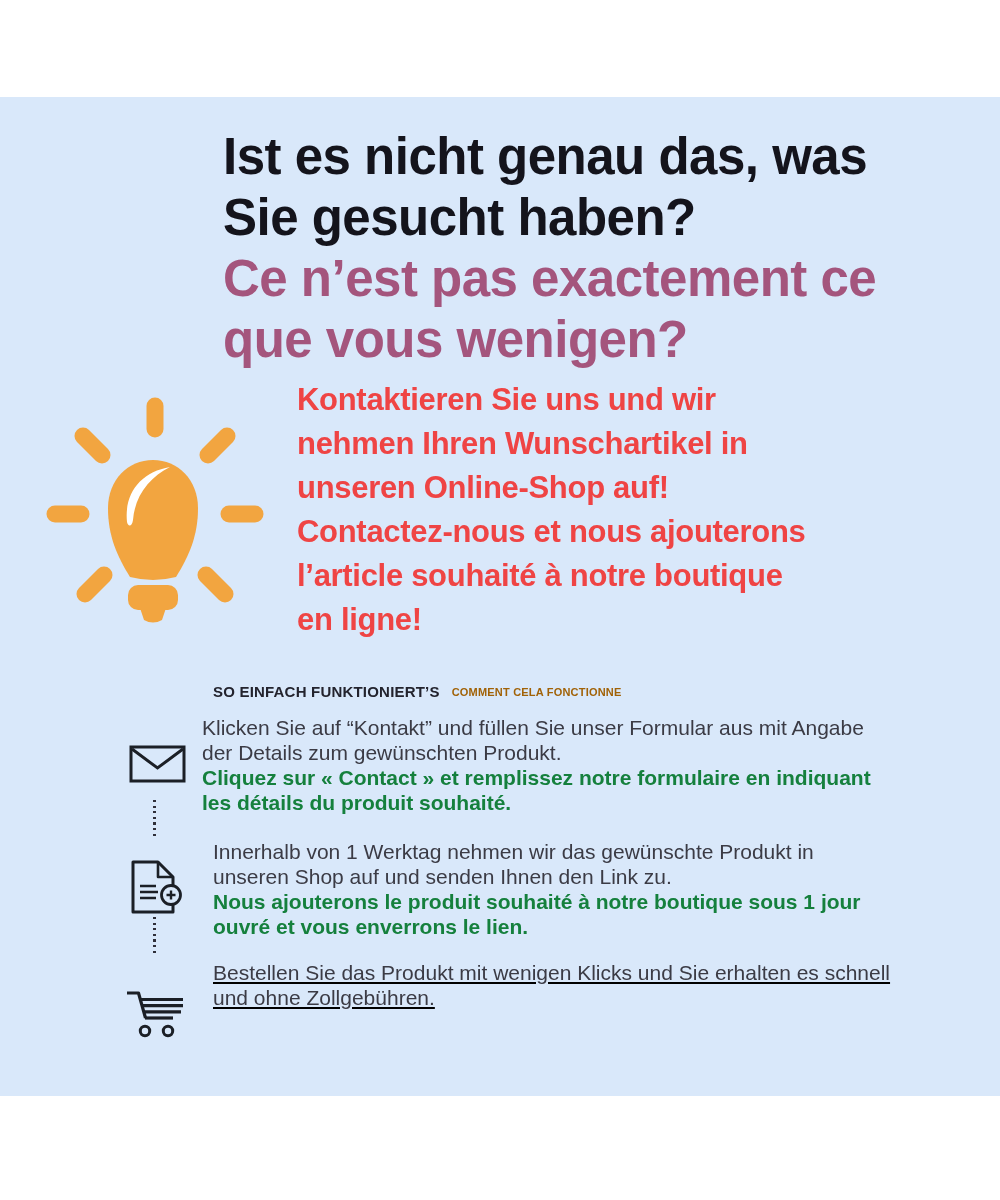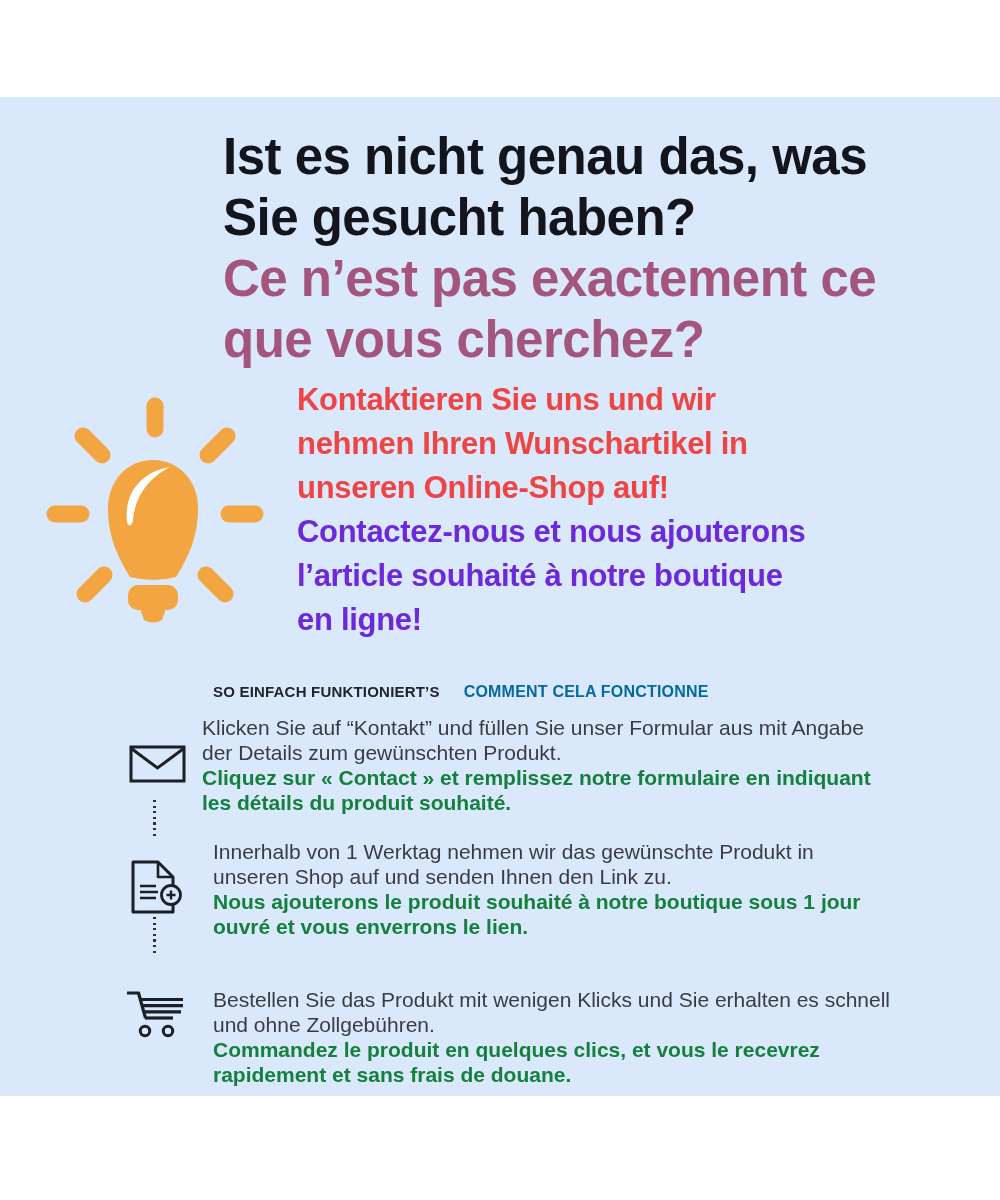--- a/index.html
+++ b/index.html
@@ -22,32 +22,32 @@
   }
   .title-fr {
     font-size:51px; font-weight:700; line-height:61px; color:#a4557d;
     letter-spacing:-0.5px;
   }
 
   
   .bulb-svg { left:45px; top:396px; width:220px; height:230px; }
   .intro-text { left:297px; top:378px; width:560px; }
   .intro-de { font-size:31px; font-weight:700; line-height:44px; color:#ef4444; letter-spacing:-0.3px; }
-  .intro-fr { font-size:31px; font-weight:700; line-height:44px; color:#6d28d9; letter-spacing:-0.3px; }
+  .intro-fr { font-size:31px; font-weight:700; line-height:44px; color:#ef4444; letter-spacing:-0.3px; }
 
   
-  .how-heading { left:213px; top:682px; display:flex; column-gap:24px; line-height:20px; }
+  .how-heading { left:213px; top:682px; display:flex; column-gap:12px; line-height:20px; }
   .how-de { font-size:15px; font-weight:700; color:#23232d; letter-spacing:0.2px; }
-  .how-fr { font-size:16px; font-weight:700; color:#0369a1; letter-spacing:0.2px; }
+  .how-fr { font-size:11px; font-weight:700; color:#a16207; letter-spacing:0.2px; }
 
   
   .step-text { width:720px; }
   .step1-text { left:202px; top:715px; }
   .step2-text { left:213px; top:839px; }
-  .step3-text { left:213px; top:987px; }
+  .step3-text { left:213px; top:960px;text-decoration:underline; }
   .step-de { font-size:21px; font-weight:400; line-height:25px; color:#3b3b45; }
   .step-fr { font-size:21px; font-weight:700; line-height:25px; color:#15803d; }
 
   .icon-envelope { left:129px; top:745px; width:57px; height:38px; }
   .icon-document { left:130px; top:859px; width:54px; height:56px; }
   .icon-cart     { left:123px; top:987px; width:64px; height:52px; }
 
   .connector {
     width:3px; height:37px;
     background-image:repeating-linear-gradient(to bottom, #2f2f39 0px, #2f2f39 2.2px, rgba(0,0,0,0) 2.2px, rgba(0,0,0,0) 5.6px);
@@ -59,21 +59,21 @@
 <body>
 
 <div class="stage">
 
   <div class="panel"></div>
 
   <div class="abs title-block">
     <p class="pre title-de">Ist es nicht genau das, was
 Sie gesucht haben?</p>
     <p class="pre title-fr">Ce n’est pas exactement ce
-que vous cherchez?</p>
+que vous wenigen?</p>
   </div>
 
   <svg class="abs bulb-svg" viewBox="0 0 220 230" aria-hidden="true">
     <g stroke="#f2a540" stroke-width="17" stroke-linecap="round">
       <line x1="110" y1="10" x2="110" y2="33"></line>
       <line x1="38" y1="40" x2="57" y2="59"></line>
       <line x1="182" y1="40" x2="163" y2="59"></line>
       <line x1="10" y1="118" x2="36" y2="118"></line>
       <line x1="184" y1="118" x2="210" y2="118"></line>
       <line x1="40" y1="198" x2="59" y2="179"></line>
@@ -139,17 +139,15 @@
       <path d="M18.7,18.7 H60"></path>
       <path d="M20.4,24.9 H58"></path>
       <path d="M22,31 H50"></path>
       <circle cx="22" cy="44" r="4.7" stroke-width="3"></circle>
       <circle cx="45" cy="44" r="4.7" stroke-width="3"></circle>
     </g>
   </svg>
   <div class="abs step-text step3-text">
     <p class="pre step-de">Bestellen Sie das Produkt mit wenigen Klicks und Sie erhalten es schnell
 und ohne Zollgebühren.</p>
-    <p class="pre step-fr">Commandez le produit en quelques clics, et vous le recevrez
-rapidement et sans frais de douane.</p>
   </div>
 
 </div>
 
 </body></html>

